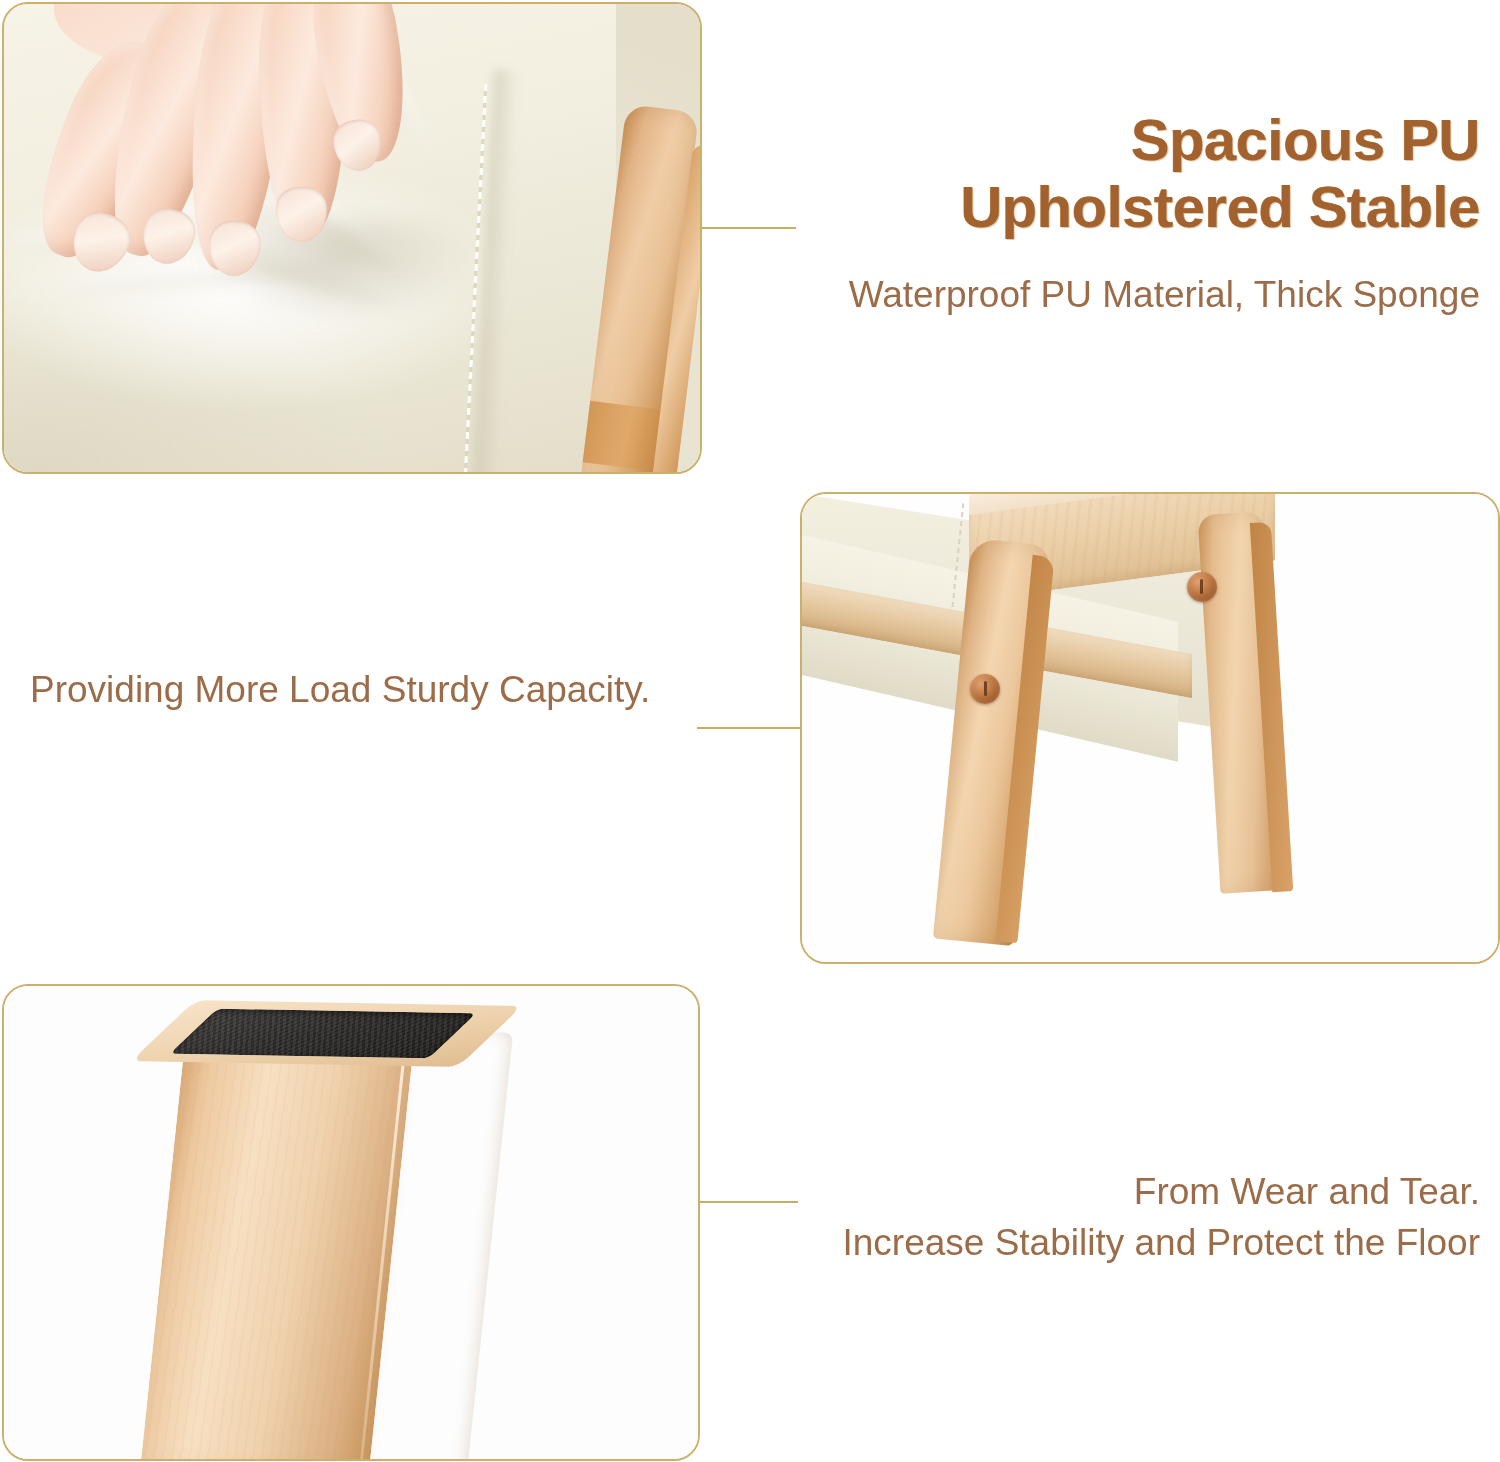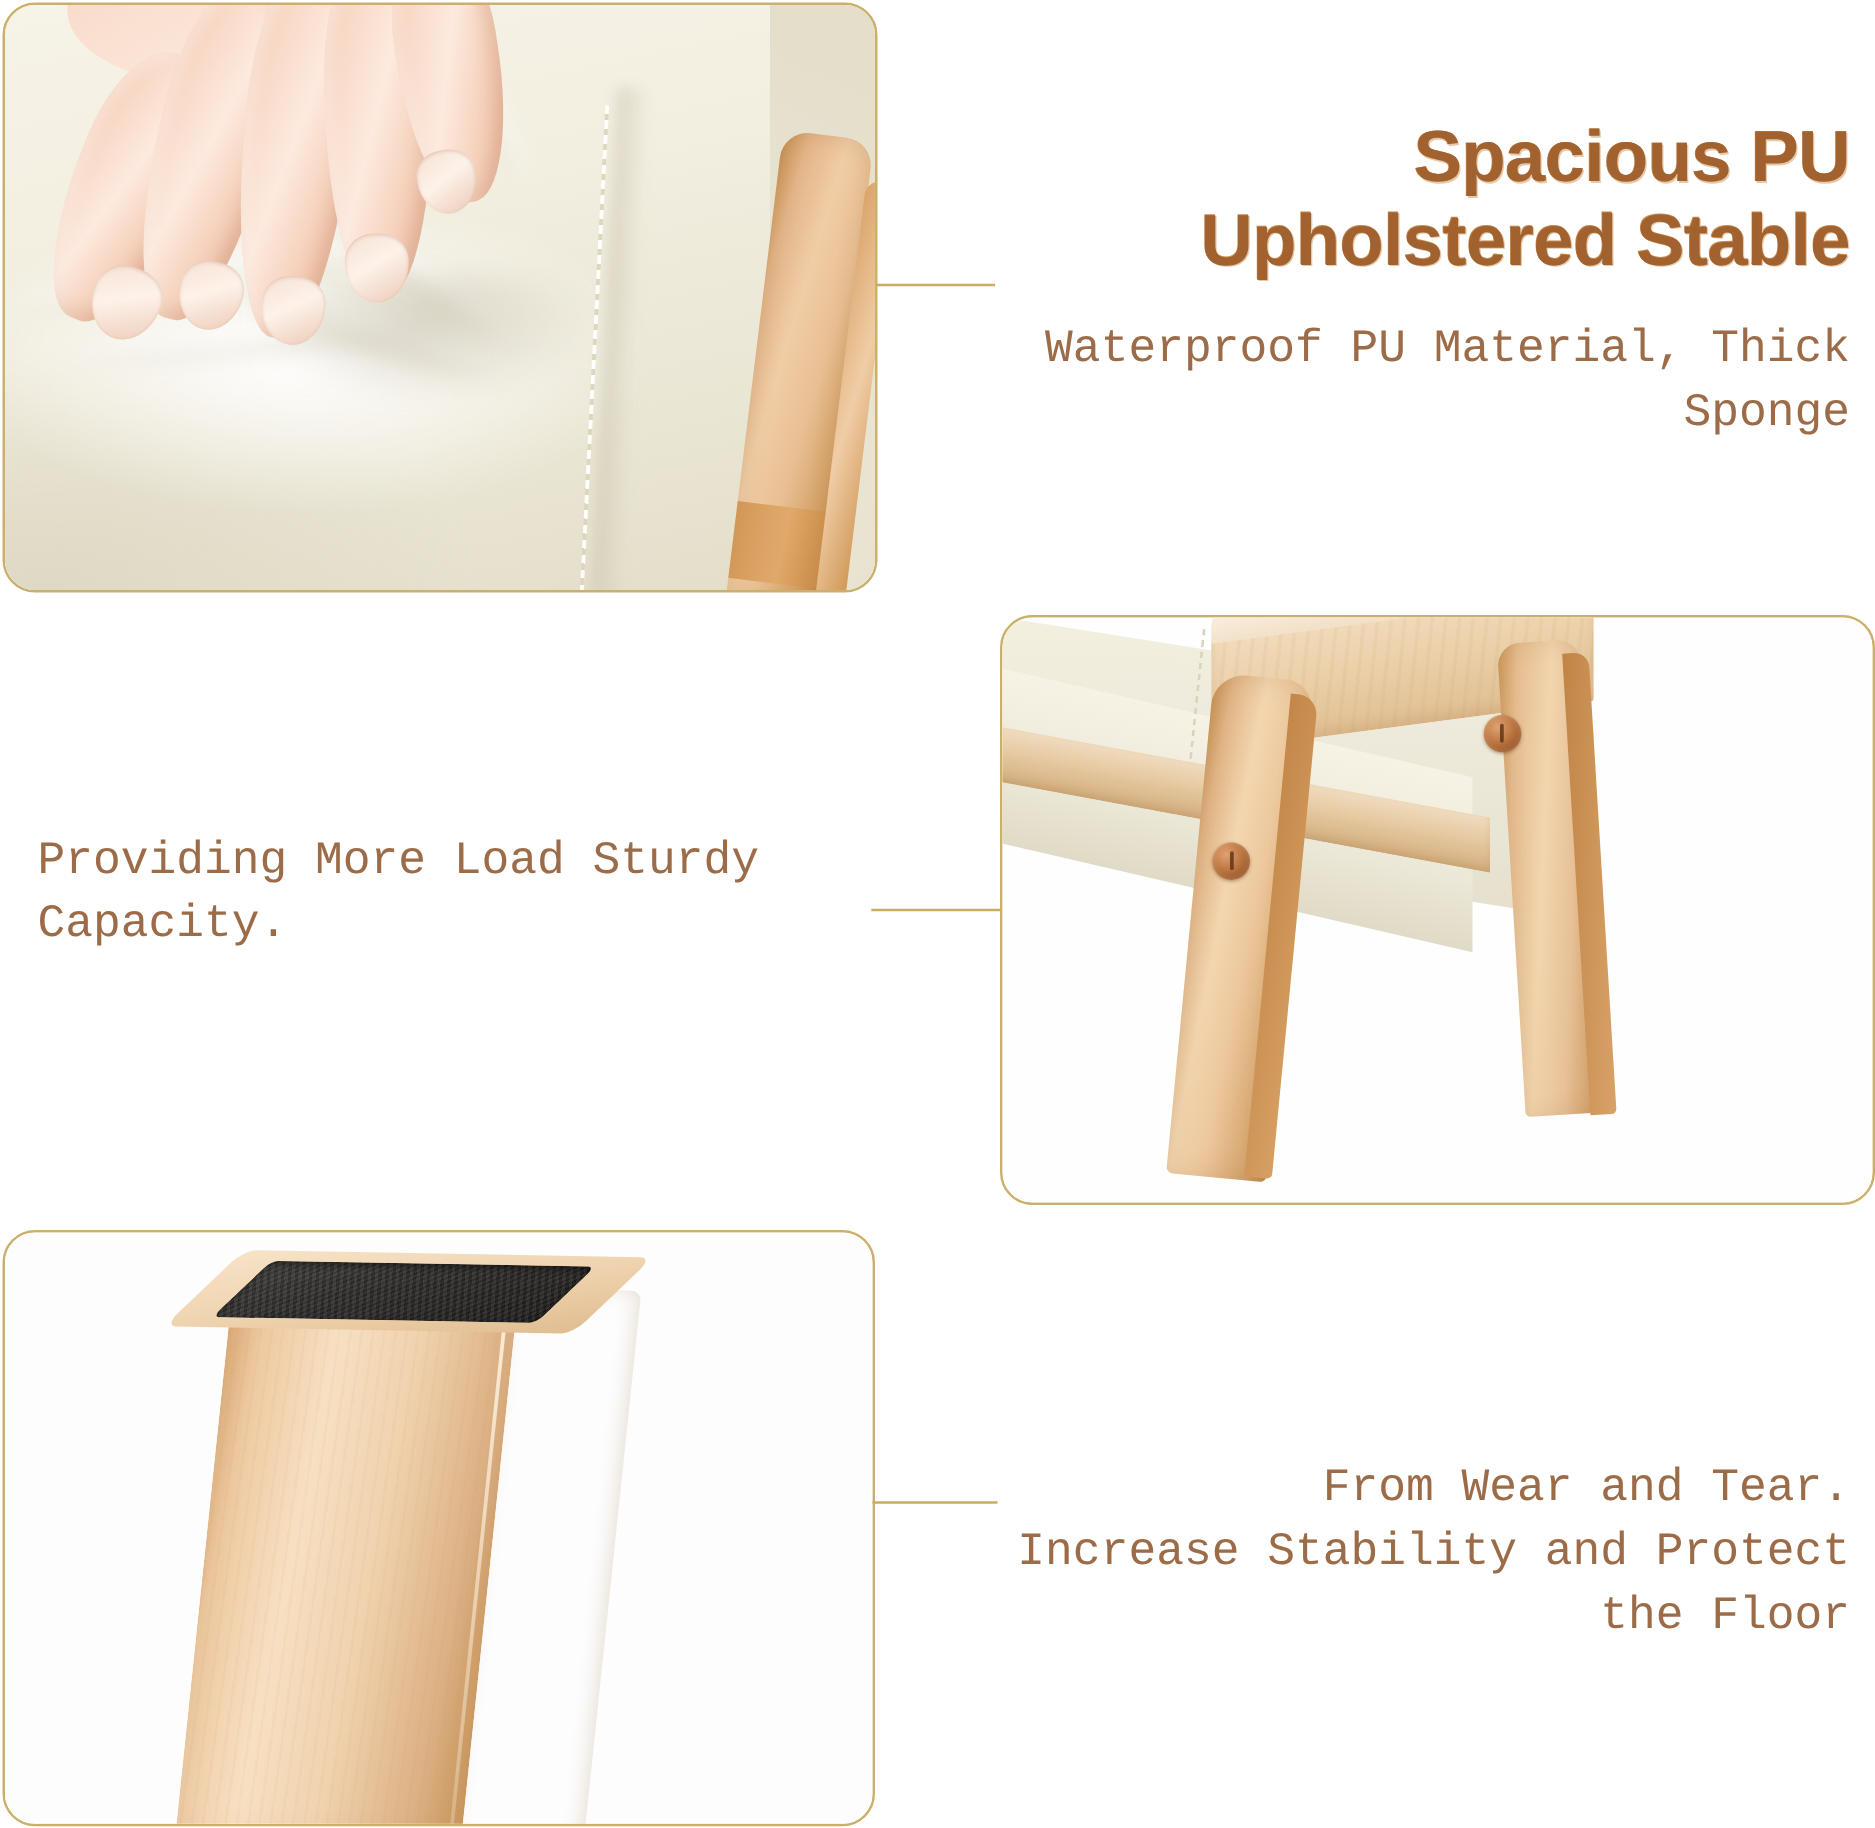--- a/index.html
+++ b/index.html
@@ -50,21 +50,21 @@
     font-family: "Liberation Sans", sans-serif;
     font-weight: bold;
     font-size: 58px;
     line-height: 1.16;
     letter-spacing: -0.5px;
     color: #a2622f;
     text-shadow: 1px 1px 0 #e7c9a8, -0.5px -0.5px 0 #c88a4e;
   }
   .body {
     margin: 0;
-    font-family: Liberation Mono, monospace;
+    font-family: Liberation Sans, sans-serif;
     font-weight: normal;
     font-size: 37px;
     line-height: 1.38;
     color: #9c6c48;
   }
   .tb-right { text-align: right; }
   .tb-left  { text-align: left; }
 
   .gap-1 { height: 28px; }
   .gap-2 { height: 42px; }
@@ -435,21 +435,21 @@
         <div class="nail n-b"></div>
         <div class="nail n-c"></div>
         <div class="nail n-d"></div>
         <div class="nail n-e"></div>
       </div>
     </div>
   </div>
 
   <div class="connector" style="left:700px; top:227px; width:96px;"></div>
 
-  <div class="textblock tb-right" style="left:780px; top:92px; width:700px;">
+  <div class="textblock tb-right" style="left:780px; top:106px; width:700px;">
     <p class="heading">Spacious PU</p>
     <p class="heading">Upholstered Stable</p>
     <div class="gap-1"></div>
     <p class="body">Waterproof PU Material, Thick Sponge</p>
   </div>
 
   <div class="textblock tb-left" style="left:30px; top:622px; width:700px;">
     <div class="gap-2"></div>
     <p class="body">Providing More Load Sturdy Capacity.</p>
   </div>

